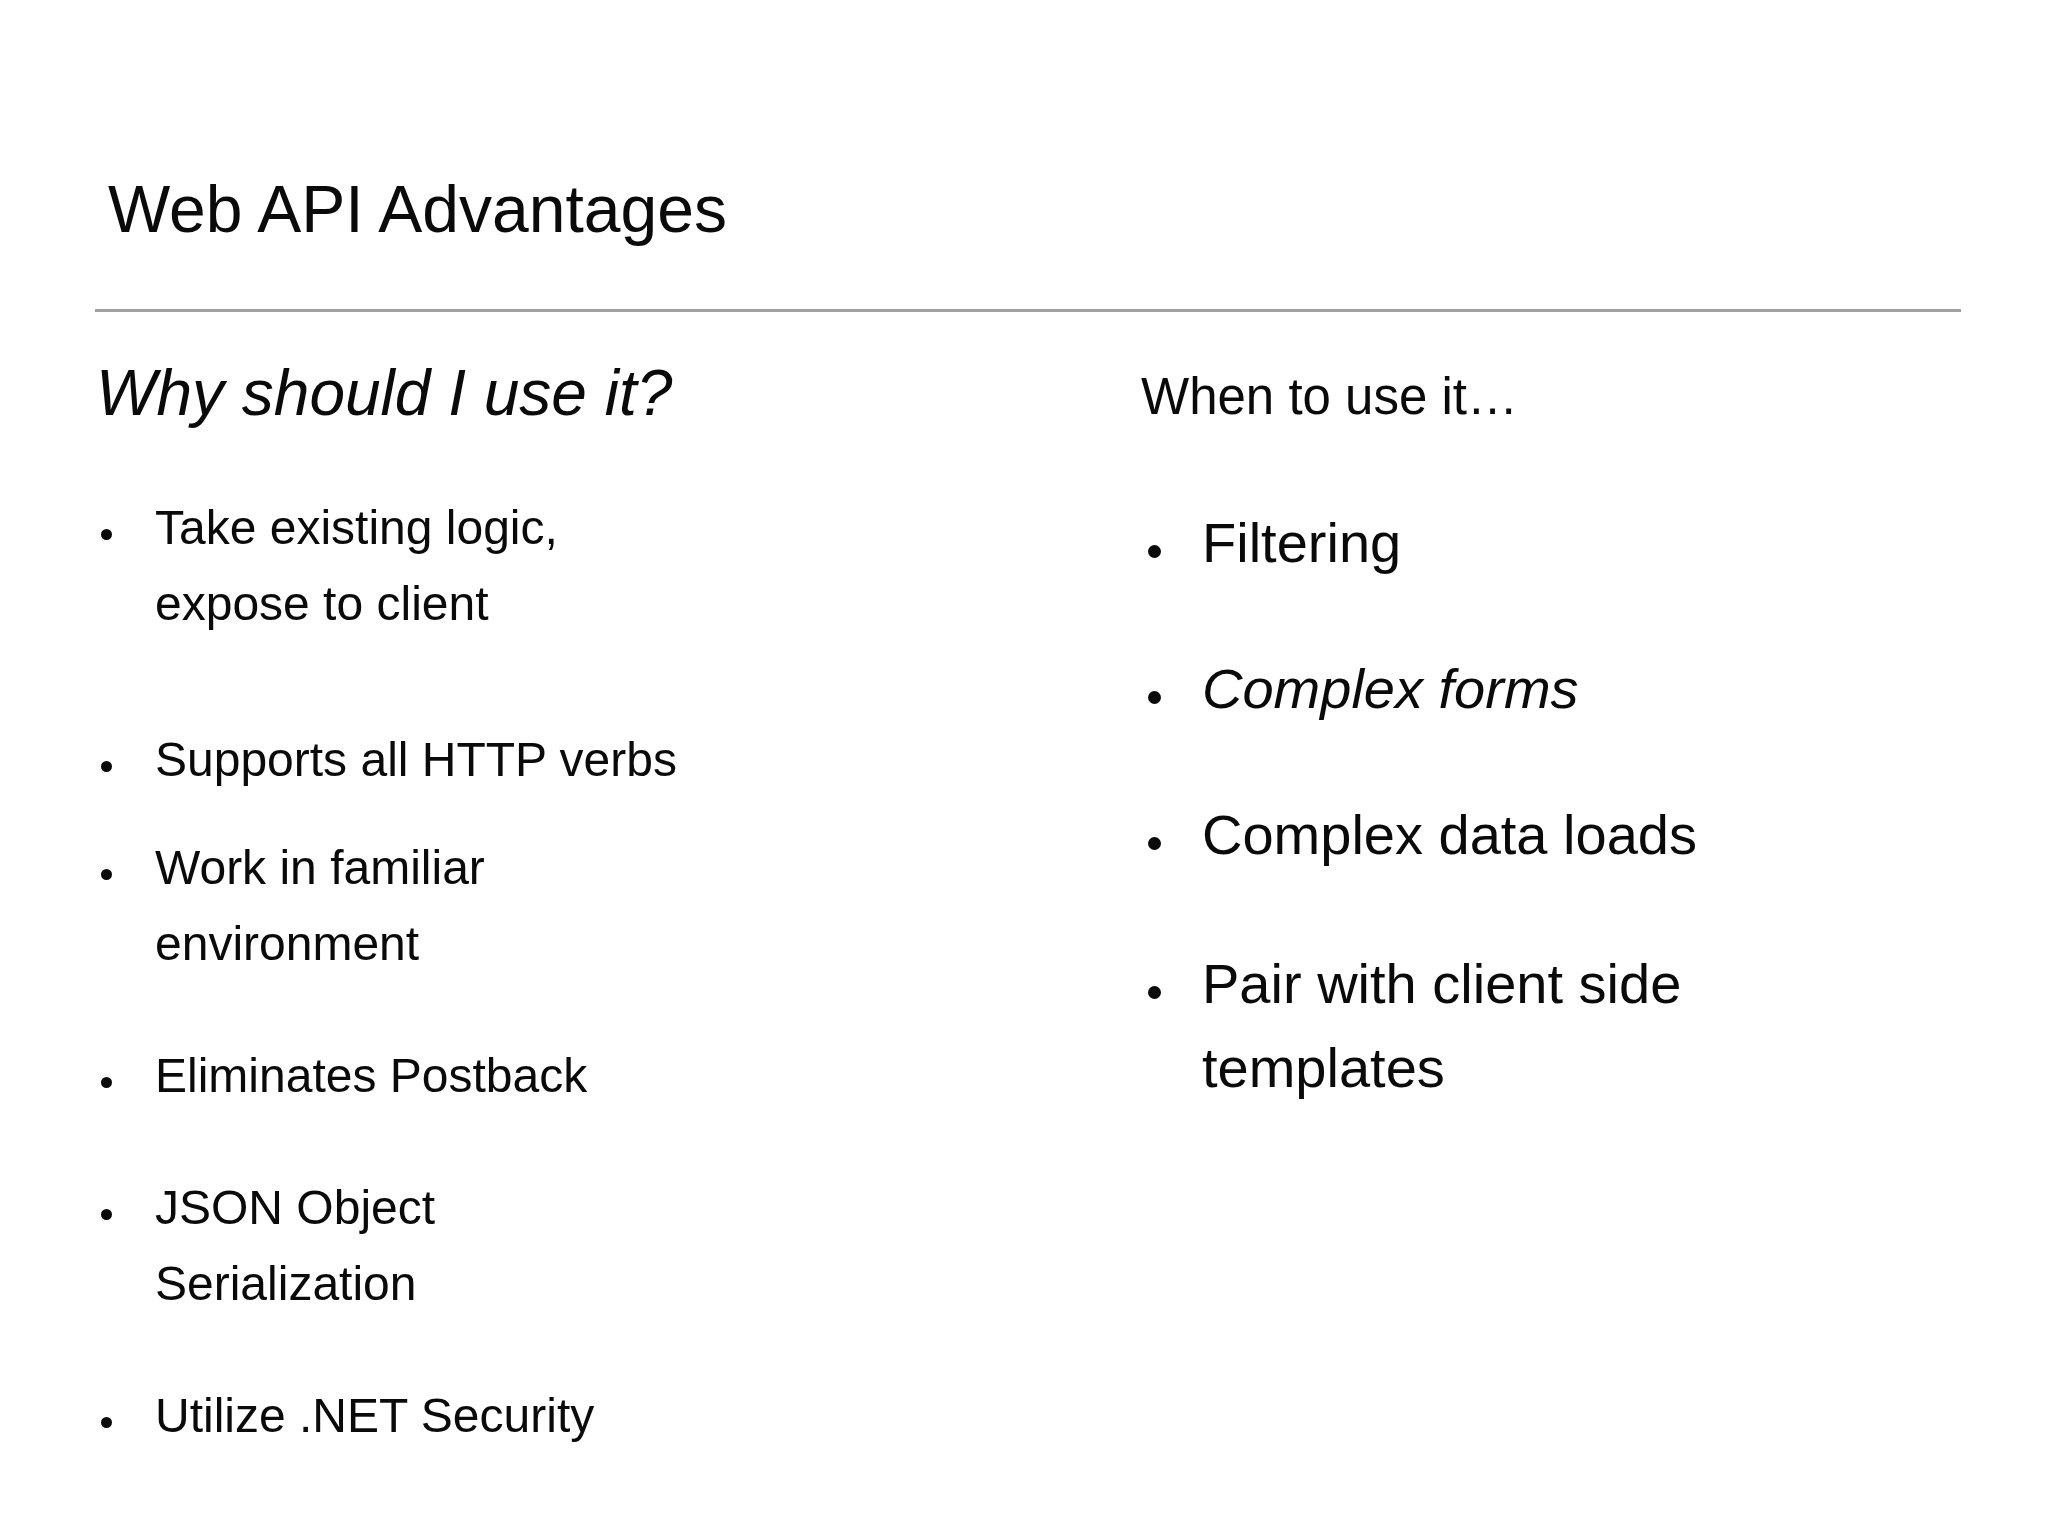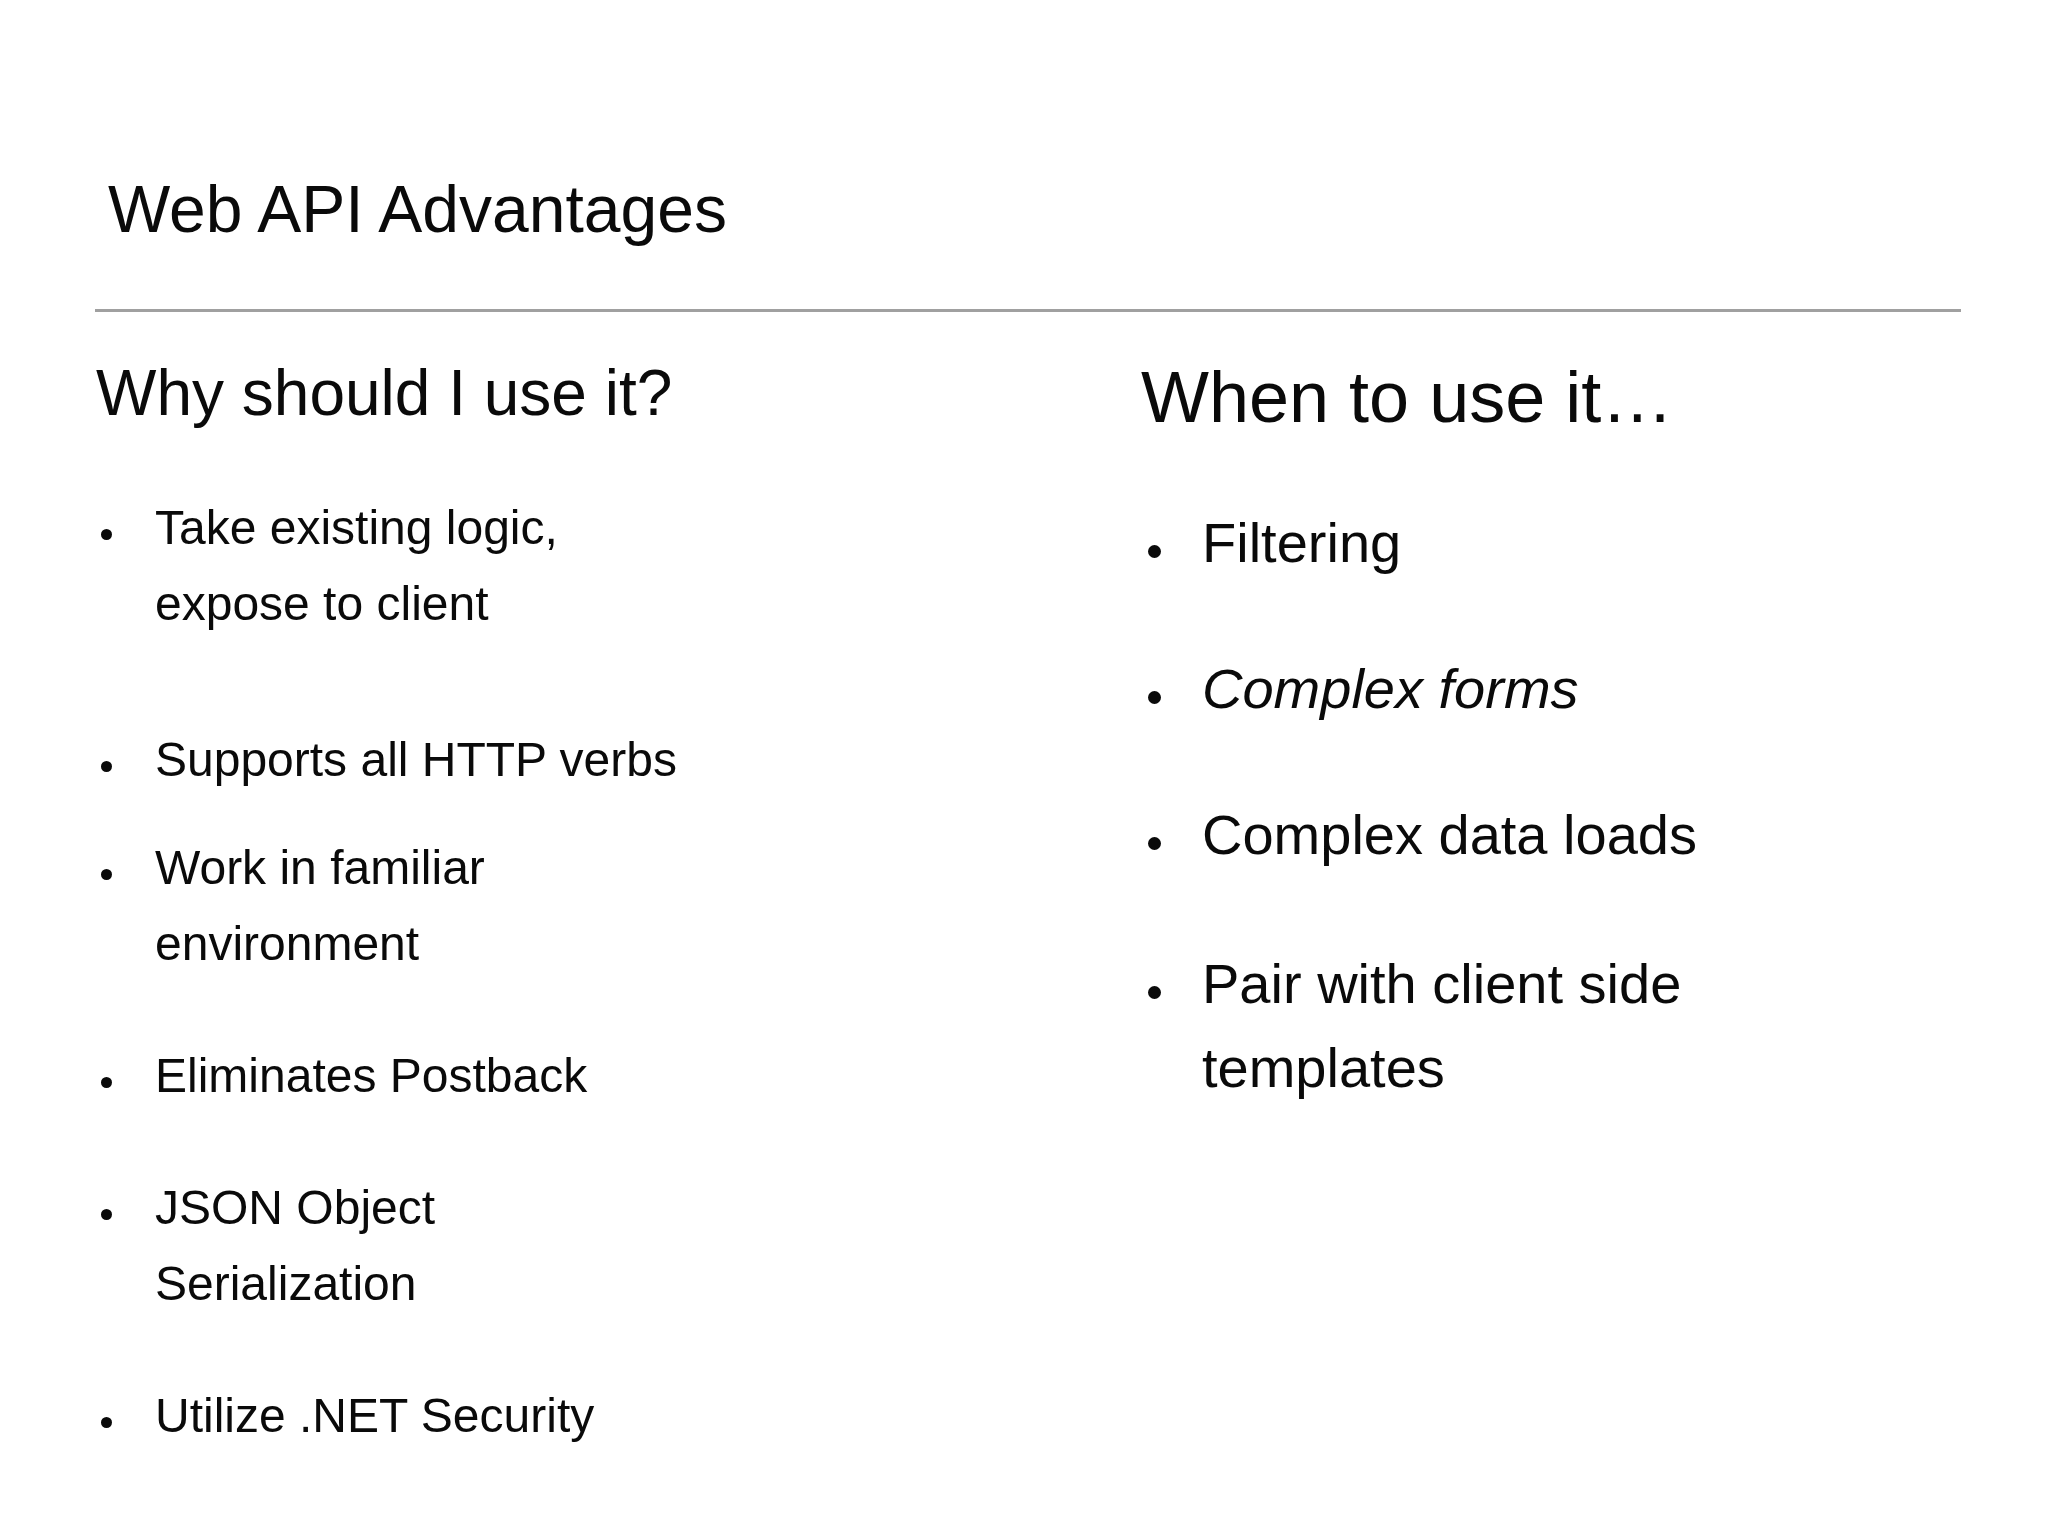--- a/index.html
+++ b/index.html
@@ -44,25 +44,26 @@
     margin: 0;
     font-weight: 400;
     color: #0a0a0a;
     white-space: nowrap;
   }
   .h-left {
     left: 96px;
     top: 355px;
     font-size: 64px;
     line-height: 76px;
+    font-style: italic;
   }
   .h-right {
     left: 1141px;
     top: 354px;
-    font-size: 72px;
+    font-size: 51px;
     line-height: 86px;
   }
   ul.bullets {
     margin: 0;
     padding: 0;
     list-style: none;
   }
   li.b {
     position: absolute;
     margin: 0;

